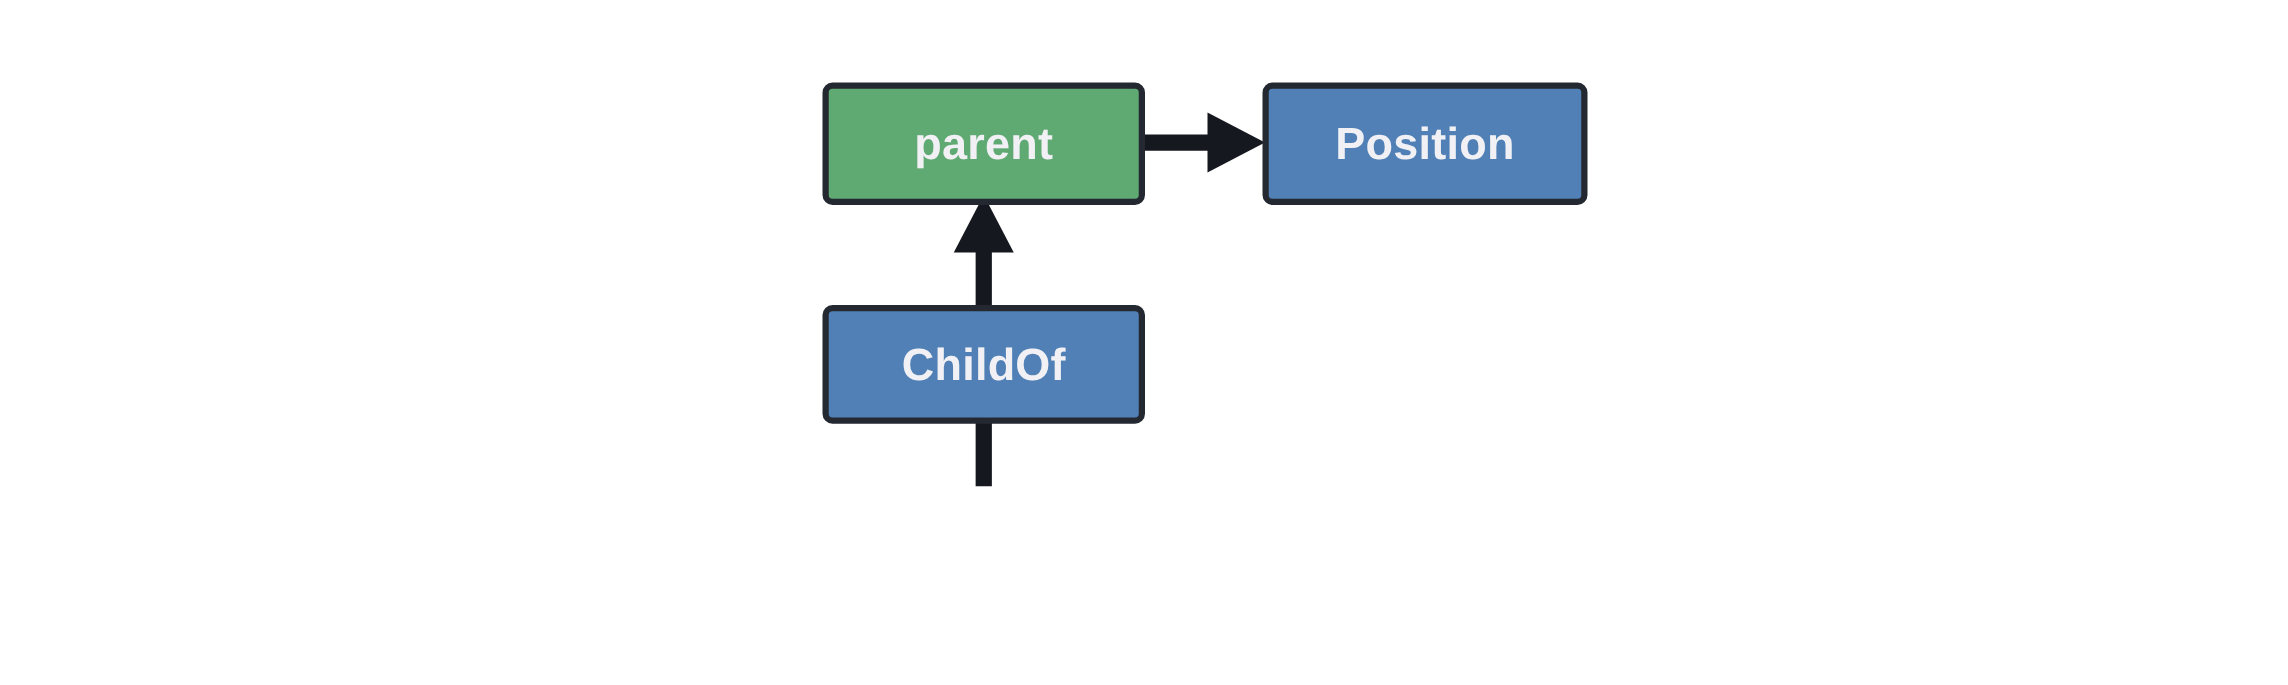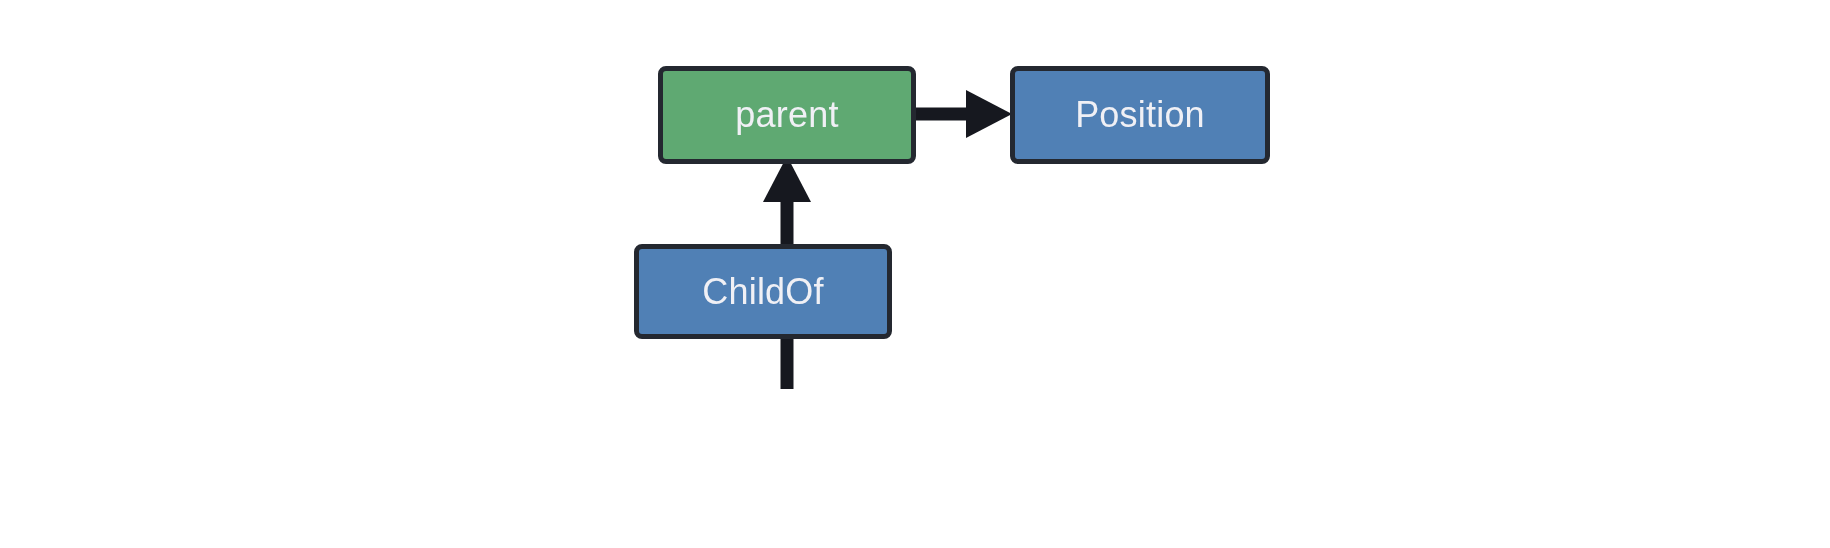--- a/index.html
+++ b/index.html
@@ -33,41 +33,41 @@
     border-width: 5px;
     border-color: #242830;
     border-radius: 8px;
     display: flex;
     align-items: center;
     justify-content: center;
     user-select: none;
   }
   .node-label {
     font-size: 36px;
-    font-weight: 400;
+    font-weight: 700;
     letter-spacing: 0.2px;
     line-height: 1;
     color: #f0f0f5;
     white-space: nowrap;
   }
 
   .node-entity { background: #5fa972; }
   .node-component { background: #5080b5; text-align: right; }
 
   
   #node-parent {
     left: 658px;  top: 66px;
     width: 258px; height: 98px;
   }
   #node-position {
     left: 1010px; top: 66px;
     width: 260px; height: 98px;
   }
   #node-childof {
-    left: 634px;  top: 244px;
+    left: 658px;  top: 244px;
     width: 258px; height: 95px;
   }
   #node-child {
     left: 658px;  top: 389px;
     width: 258px; height: 97px;
   }
 
   
   #edge-layer {
     position: absolute;

